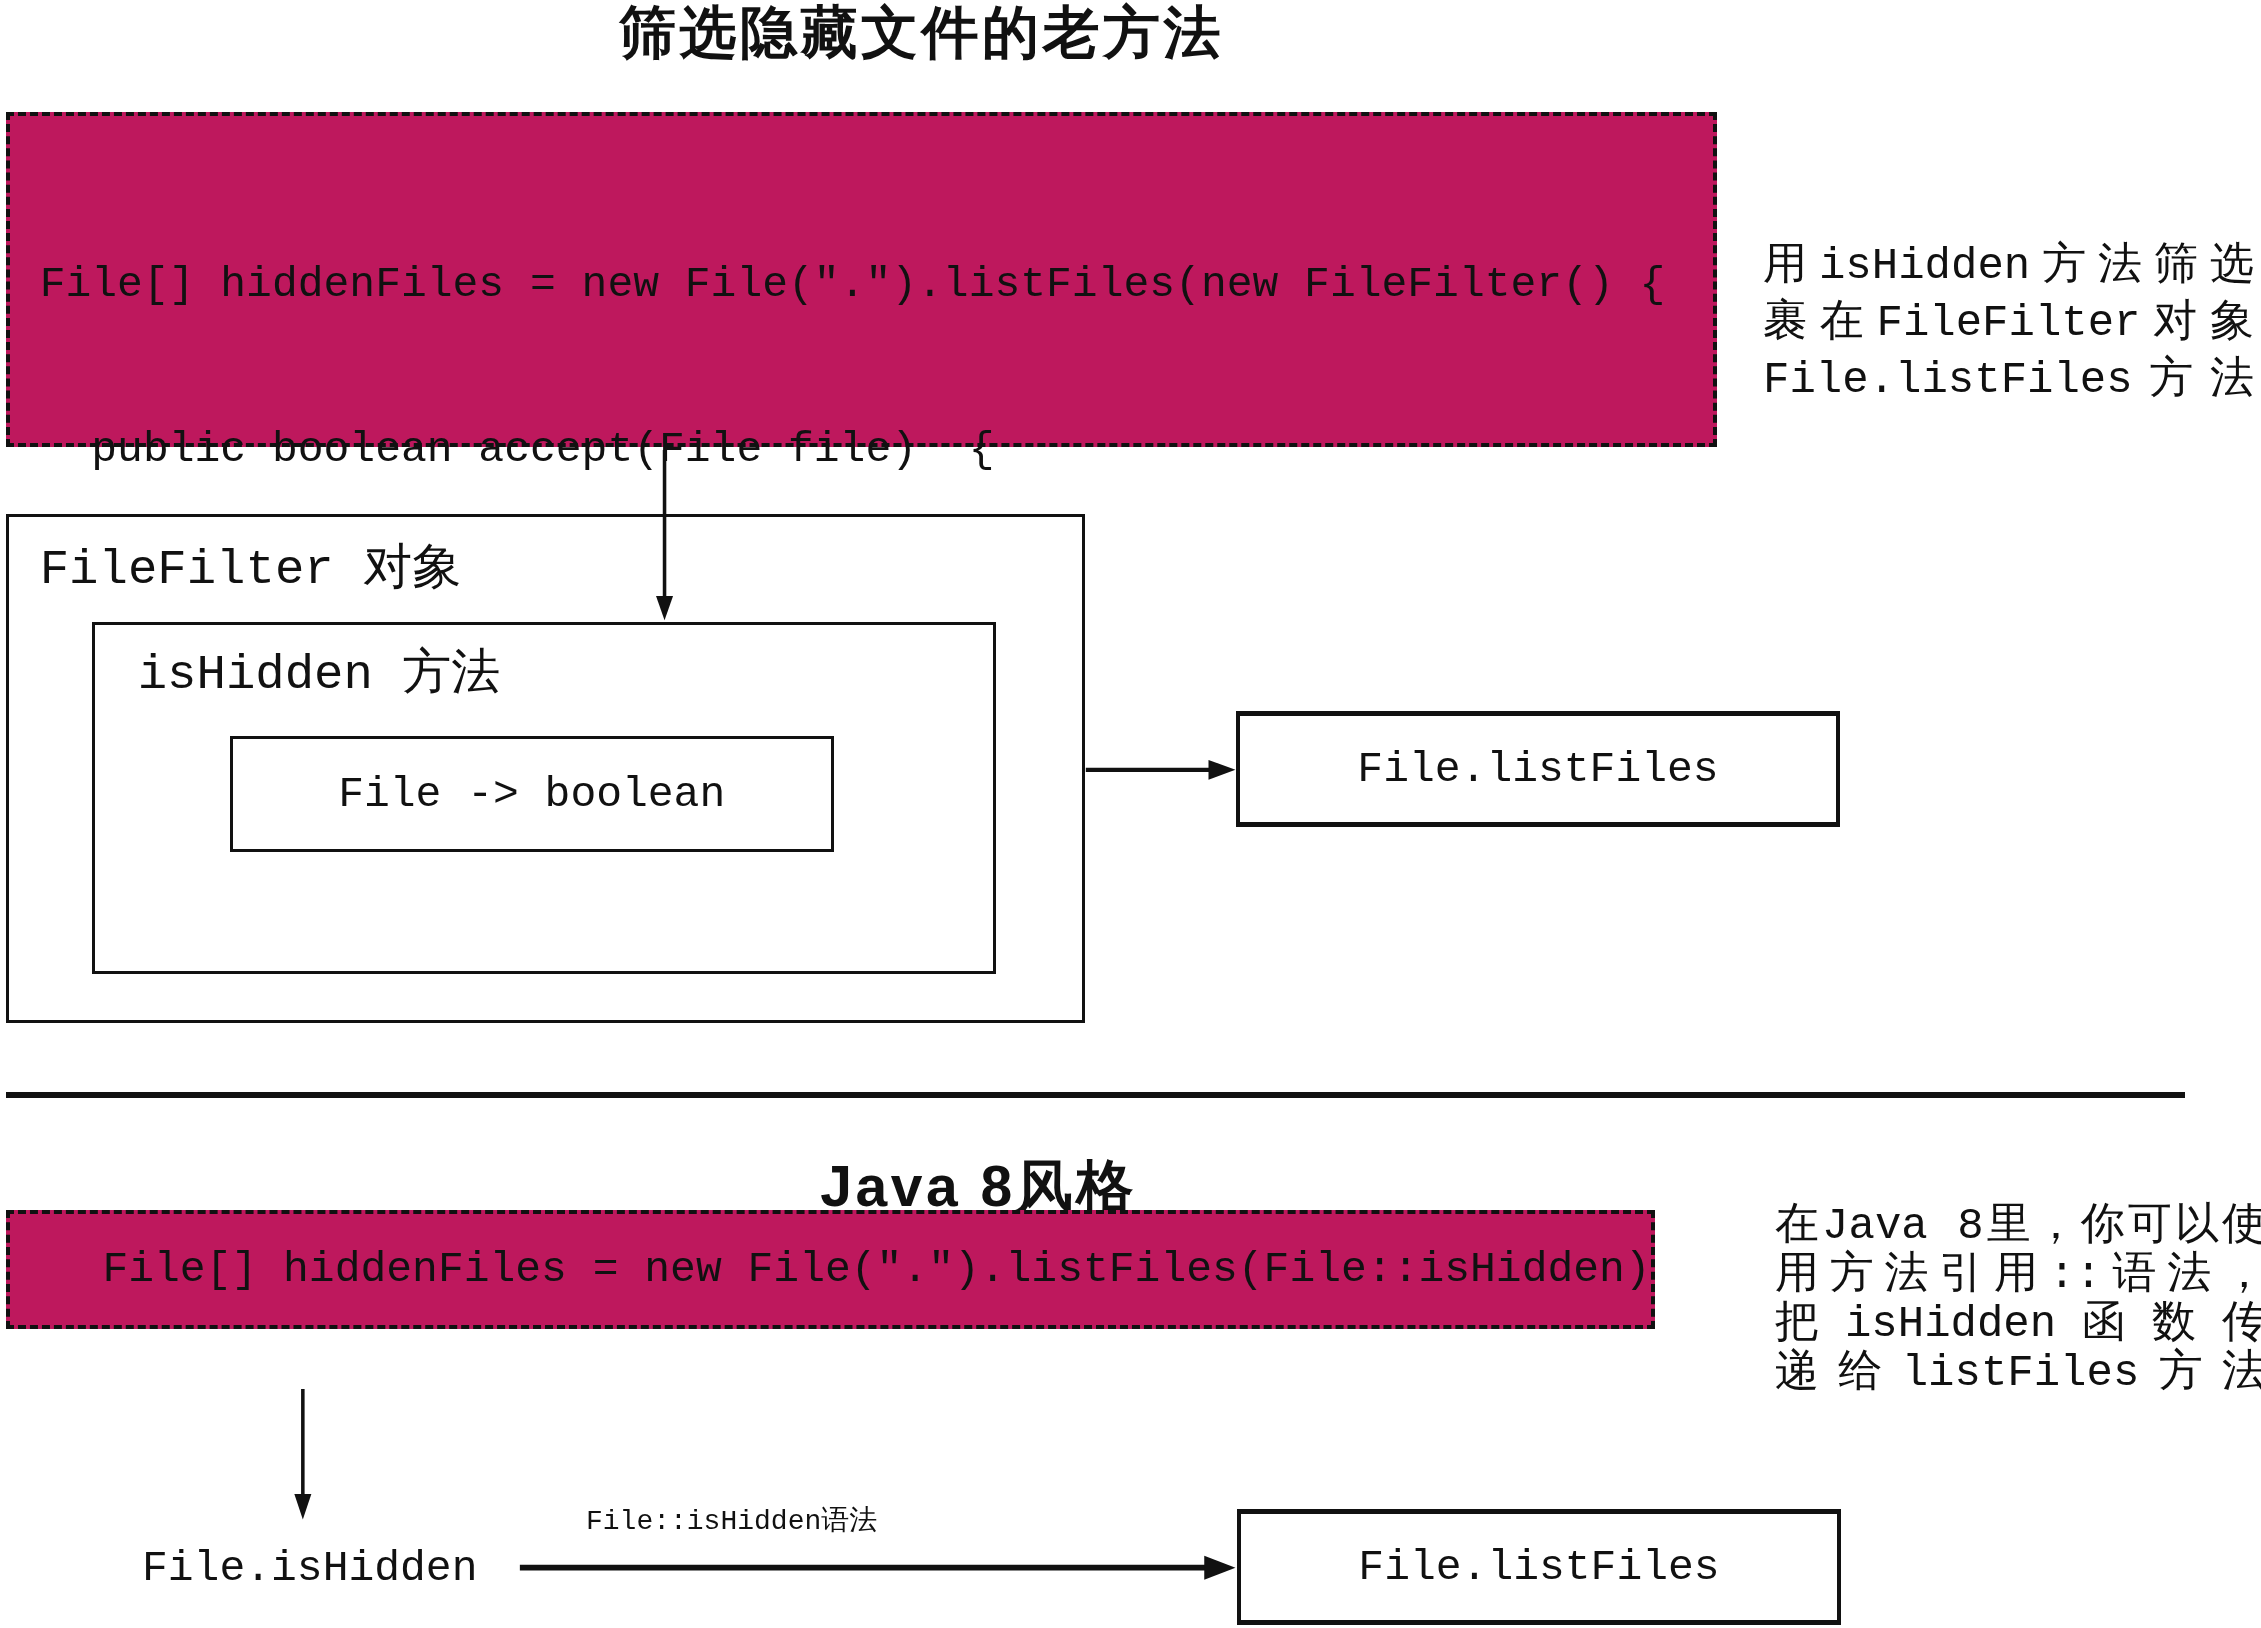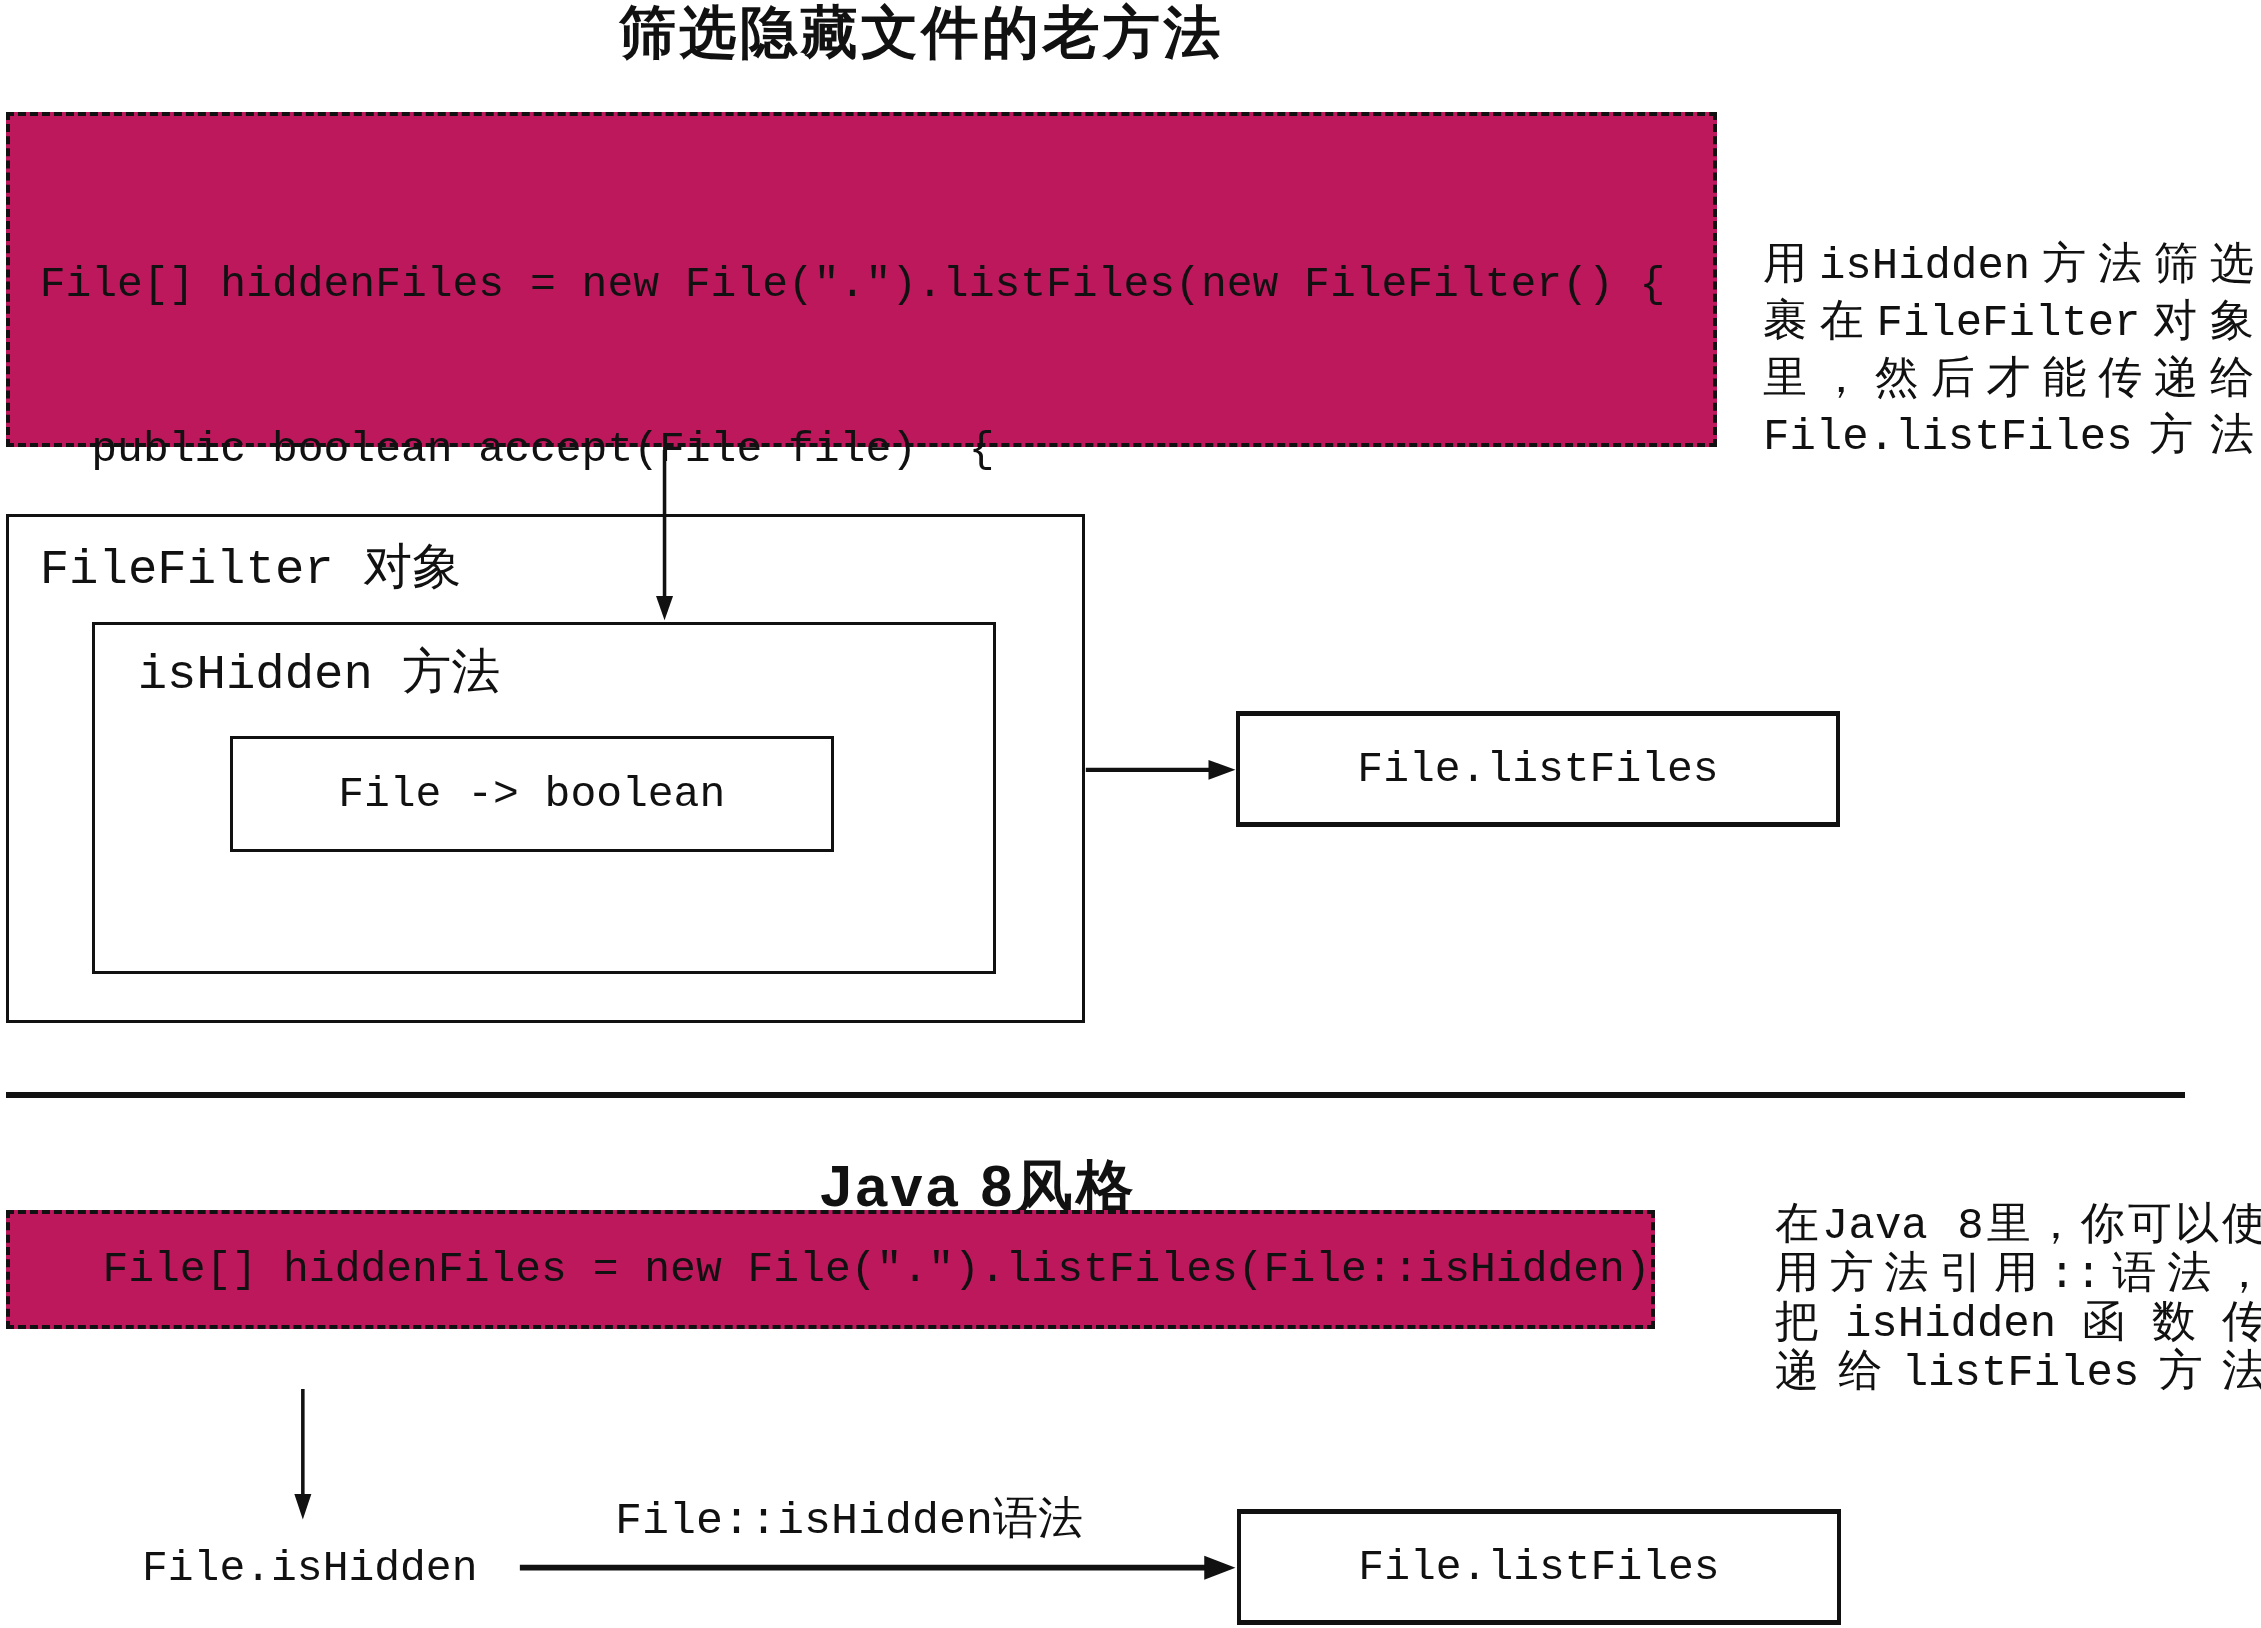--- a/index.html
+++ b/index.html
@@ -104,21 +104,21 @@
                 display: flex; align-items: center; justify-content: flex-end; }
   #code-box-2 .code { padding-left: 30px; }
 
   #annotation-java8 { left: 1763px; top: 1202px; width: 491px; line-height: 49px; margin-left: 12px; }
 
   #method-ref-label { left: 142px; top: 1546px; }
 
   #arrow-syntax-label {
     position: absolute; left: 586px; top: 1498px; width: 497px;
     font-family: "Liberation Mono", "DejaVu Serif", serif;
-    font-size: 45px; line-height: 47px; text-align: right;
+    font-size: 28px; line-height: 47px; text-align: left;
     white-space: nowrap; color: #111111;
   }
 
   #listfiles-box-2 { left: 1237px; top: 1509px; width: 604px; height: 116px; border-width: 5px 4.3px; }
 
   #arrows {
     position: absolute;
     left: 0; top: 0;
     width: 2261px;
     height: 1629px;
@@ -140,21 +140,20 @@
       <div>  public boolean accept(File file)  {</div>
       <div>    return file.isHidden();</div>
       <div>  }</div>
       <div>});</div>
     </div>
   </div>
 
   <div class="ann" id="annotation-old">
     <div class="ann-line">用isHidden方法筛选</div>
     <div class="ann-line">裹在FileFilter对象</div>
-    <div class="ann-line">里，然后才能传递给</div>
     <div class="ann-line">File.listFiles方法</div>
   </div>
 
   <div class="solid-box" id="filefilter-box">
     <div class="box-label" id="filefilter-label">FileFilter 对象</div>
 
     <div class="solid-box" id="ishidden-box" style="left:83px; top:105px; width:904px; height:352px;">
       <div class="box-label" id="ishidden-label">isHidden 方法</div>
 
       <div class="solid-box center-box" id="lambda-box" style="left:135px; top:111px; width:604px; height:116px;">

